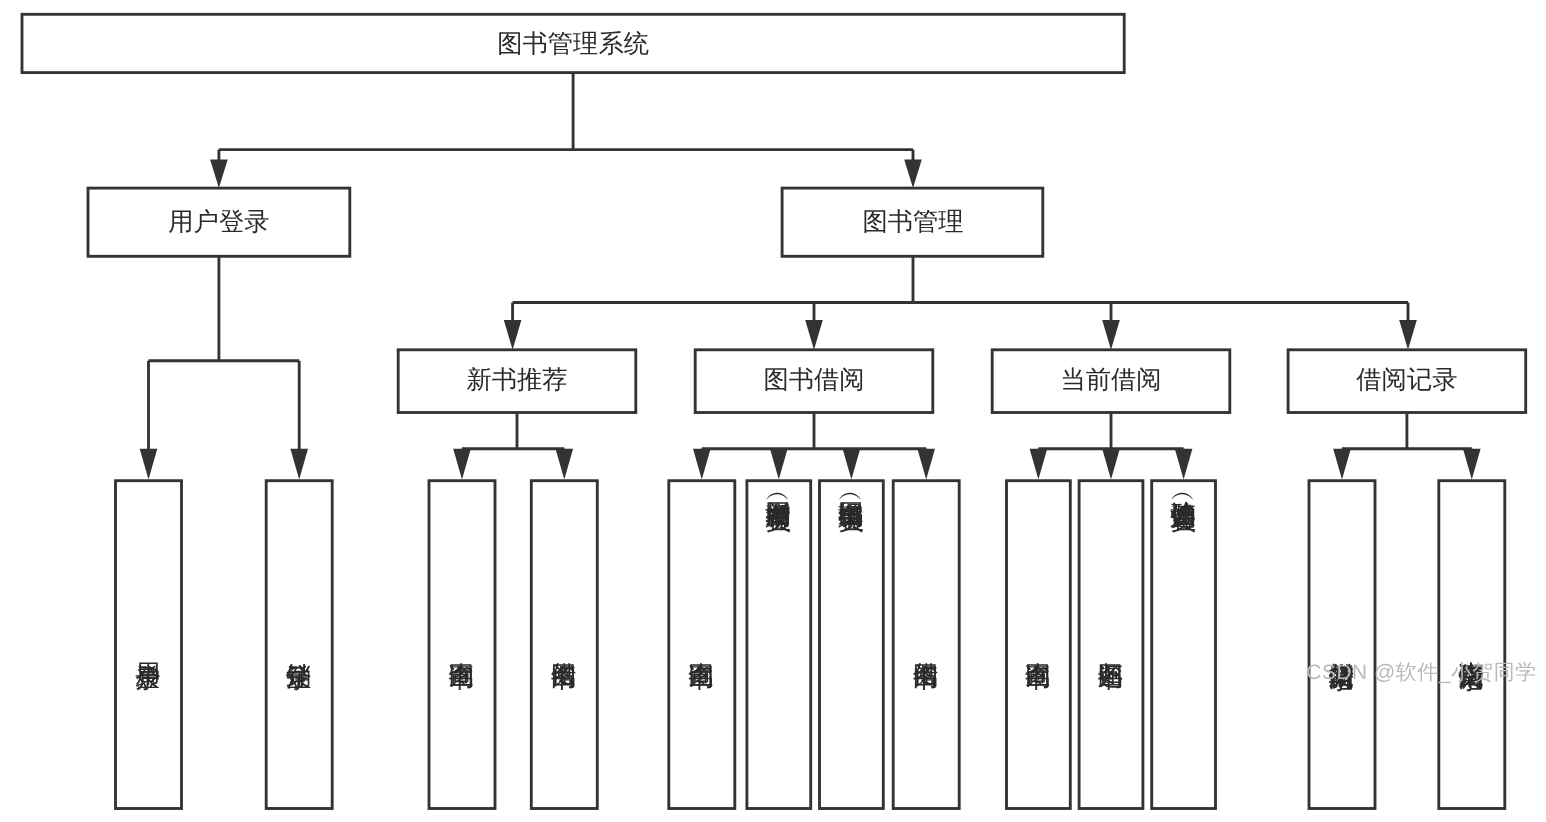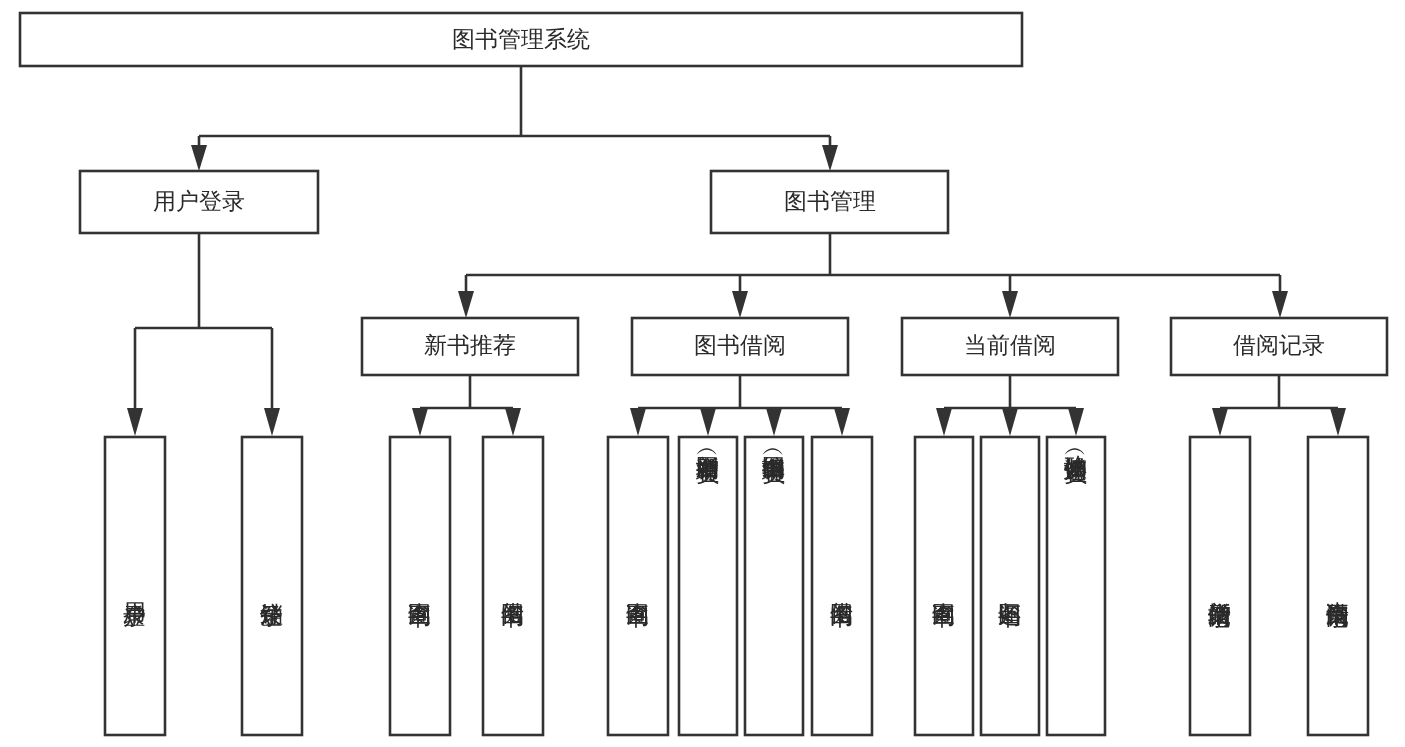--- a/index.html
+++ b/index.html
@@ -227,13 +227,14 @@
     <span class="vtext">确认归还（管理员）</span>
   </div>
 
   <div class="node-label-v" style="left:1190px; top:437px; width:60px; height:298px;">
     <span class="vtext">新增借阅记录</span>
   </div>
   <div class="node-label-v" style="left:1308px; top:437px; width:60px; height:298px;">
     <span class="vtext">查询借阅记录</span>
   </div>
 
+  <div class="watermark">CSDN @软件_小贺同学</div>
 </div>
 
 </body></html>

